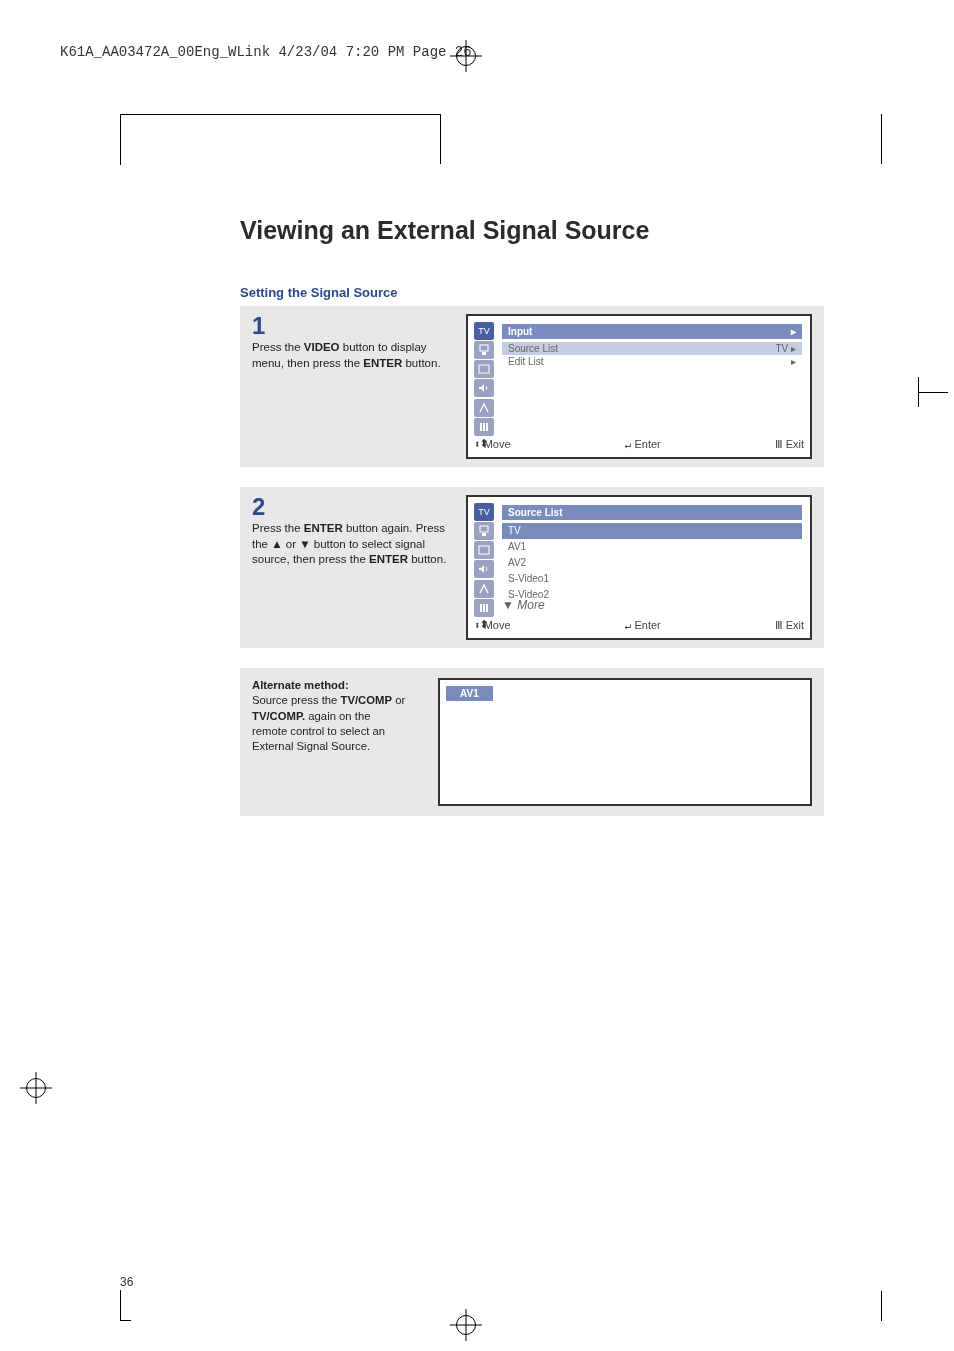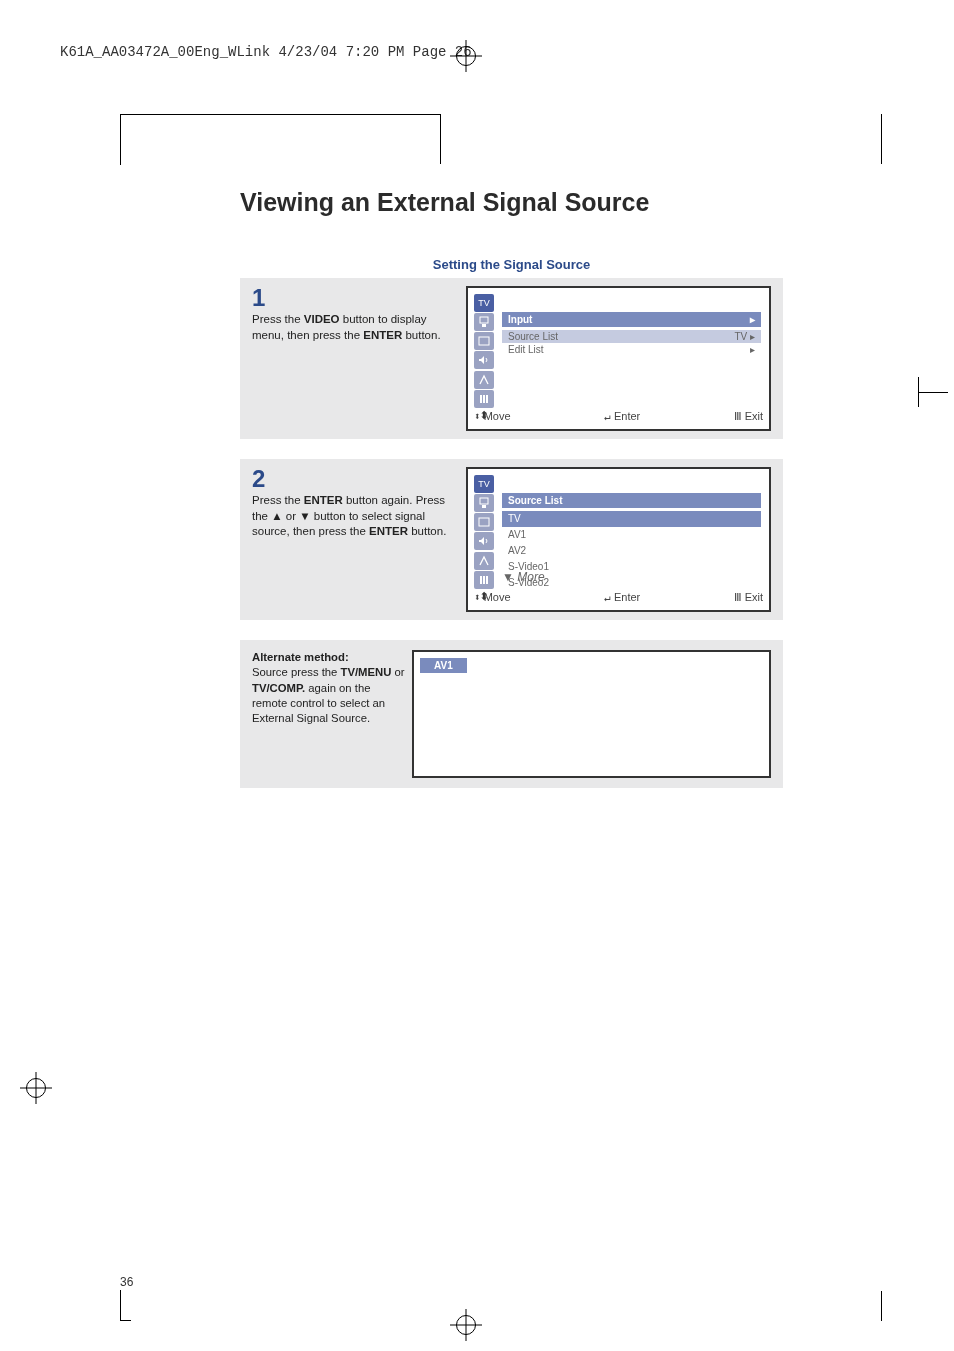--- a/index.html
+++ b/index.html
@@ -67,37 +67,36 @@
   .reg-mark .circle {
     position: absolute;
     top: 50%; left: 50%;
     width: 18px; height: 18px;
     border: 1px solid #000;
     border-radius: 50%;
     transform: translate(-50%, -50%);
   }
   .content {
     position: absolute;
-    top: 188px;
+    top: 216px;
     left: 240px;
-    width: 543px;
+    width: 584px;
   }
   h1.title {
     font-family: Arial, sans-serif;
     font-weight: bold;
     font-size: 25px;
     color: #2b2b2b;
     margin: 0 0 40px 0;
   }
   .subtitle {
     font-size: 13px;
     font-weight: bold;
     color: #2b4a89;
     margin: 0 0 6px 0;
-    text-align: center;
   }
   .step-block {
     background: #e8e8e9;
     padding: 8px 12px 8px 12px;
     display: flex;
     gap: 14px;
     margin-bottom: 20px;
     align-items: flex-start;
   }
   .step-text {
@@ -152,21 +151,20 @@
     align-items: center;
     justify-content: center;
     color: #333;
     font-size: 11px;
   }
   .osd .rows {
     position: absolute;
     top: 8px;
     left: 34px;
     right: 8px;
-    margin-top: 16px;
   }
   .osd .heading-row {
     background: #7a8bbd;
     color: #fff;
     font-size: 10px;
     font-weight: bold;
     padding: 2px 6px;
     display: flex;
     justify-content: space-between;
     align-items: center;
@@ -205,21 +203,21 @@
     font-size: 11px;
     color: #444;
     display: flex;
     justify-content: space-between;
     align-items: center;
   }
   .alt-block {
     background: #e8e8e9;
     padding: 10px 12px;
     display: flex;
-    gap: 6px;
+    gap: 32px;
     align-items: flex-start;
   }
   .alt-text {
     flex: 0 0 154px;
     font-size: 11.3px;
     line-height: 1.35;
     color: #222;
   }
   .tv-screen {
     flex: 1;
@@ -409,21 +407,21 @@
         <span><span class="glyph">⬍</span> <span>Move</span></span>
         <span><span class="glyph">↵</span> <span>Enter</span></span>
         <span><span class="glyph">Ⅲ</span> <span>Exit</span></span>
       </div>
     </div>
   </div>
 
   <div class="alt-block">
     <div class="alt-text">
       <b>Alternate method:</b><br>
-      <span>Source press the </span><b>TV/MENU</b><span> or </span><b>TV/COMP.</b><span> again on the remote control to select an External Signal Source.</span>
+      <span>Source press the </span><b>TV/COMP</b><span> or </span><b>TV/COMP.</b><span> again on the remote control to select an External Signal Source.</span>
     </div>
     <div class="tv-screen">
       <div class="badge">AV1</div>
     </div>
   </div>
 
 </div>
 
 <div class="page-num">36</div>
 

